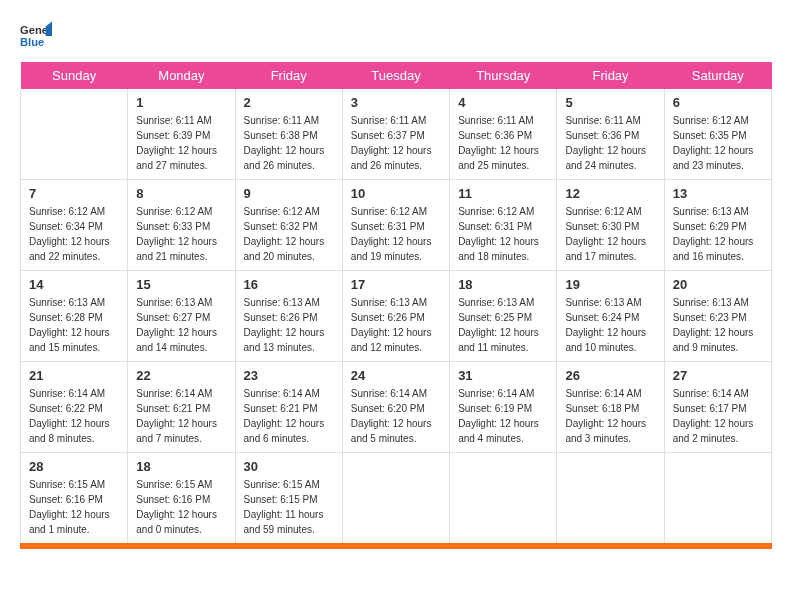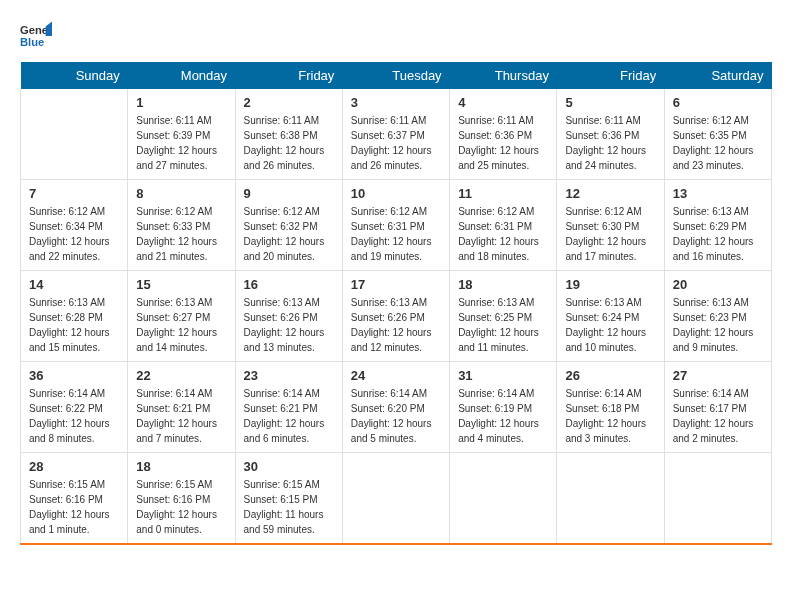--- a/index.html
+++ b/index.html
@@ -34,23 +34,23 @@
     .subtitle {
       font-size: 15px;
       color: #555;
     }
     table {
       width: 100%;
       border-collapse: collapse;
       font-size: 11px;
     }
     thead tr th {
-      background-color: #0369a1;
+      background-color: #ec4899;
       color: #fff;
-      text-align: right;
+      text-align: center;
       padding: 6px 8px;
       font-size: 13px;
       font-weight: normal;
     }
     tbody tr td {
       vertical-align: top;
       padding: 6px 8px;
       border-bottom: 1px solid #e0e0e0;
       border-right: 1px solid #e0e0e0;
       width: 14.28%;
@@ -65,21 +65,21 @@
       color: #333;
       display: block;
       margin-bottom: 3px;
     }
     .day-info {
       color: #333;
       font-size: 10px;
       line-height: 1.5;
     }
     tbody tr:last-child td {
-      border-bottom: 2px solid #f97316;
+      border-bottom: 6px solid #f97316;
     }
     .empty-cell { background: #fff; }
   </style>
 </head>
 <body>
 
 <div class="header">
   <div class="logo">
     <svg class="logo-icon" viewBox="0 0 40 40">
       <text x="0" y="18" font-size="14" font-weight="bold" fill="#333" font-family="Arial">General</text>
@@ -184,21 +184,21 @@
           <span class="day-number">19</span>
           <div class="day-info">Sunrise: 6:13 AM<br>Sunset: 6:24 PM<br>Daylight: 12 hours and 10 minutes.</div>
         </td>
         <td>
           <span class="day-number">20</span>
           <div class="day-info">Sunrise: 6:13 AM<br>Sunset: 6:23 PM<br>Daylight: 12 hours and 9 minutes.</div>
         </td>
       </tr>
       <tr>
         <td>
-          <span class="day-number">36</span>
+          <span class="day-number">21</span>
           <div class="day-info">Sunrise: 6:14 AM<br>Sunset: 6:22 PM<br>Daylight: 12 hours and 8 minutes.</div>
         </td>
         <td>
           <span class="day-number">22</span>
           <div class="day-info">Sunrise: 6:14 AM<br>Sunset: 6:21 PM<br>Daylight: 12 hours and 7 minutes.</div>
         </td>
         <td>
           <span class="day-number">23</span>
           <div class="day-info">Sunrise: 6:14 AM<br>Sunset: 6:21 PM<br>Daylight: 12 hours and 6 minutes.</div>
         </td>

